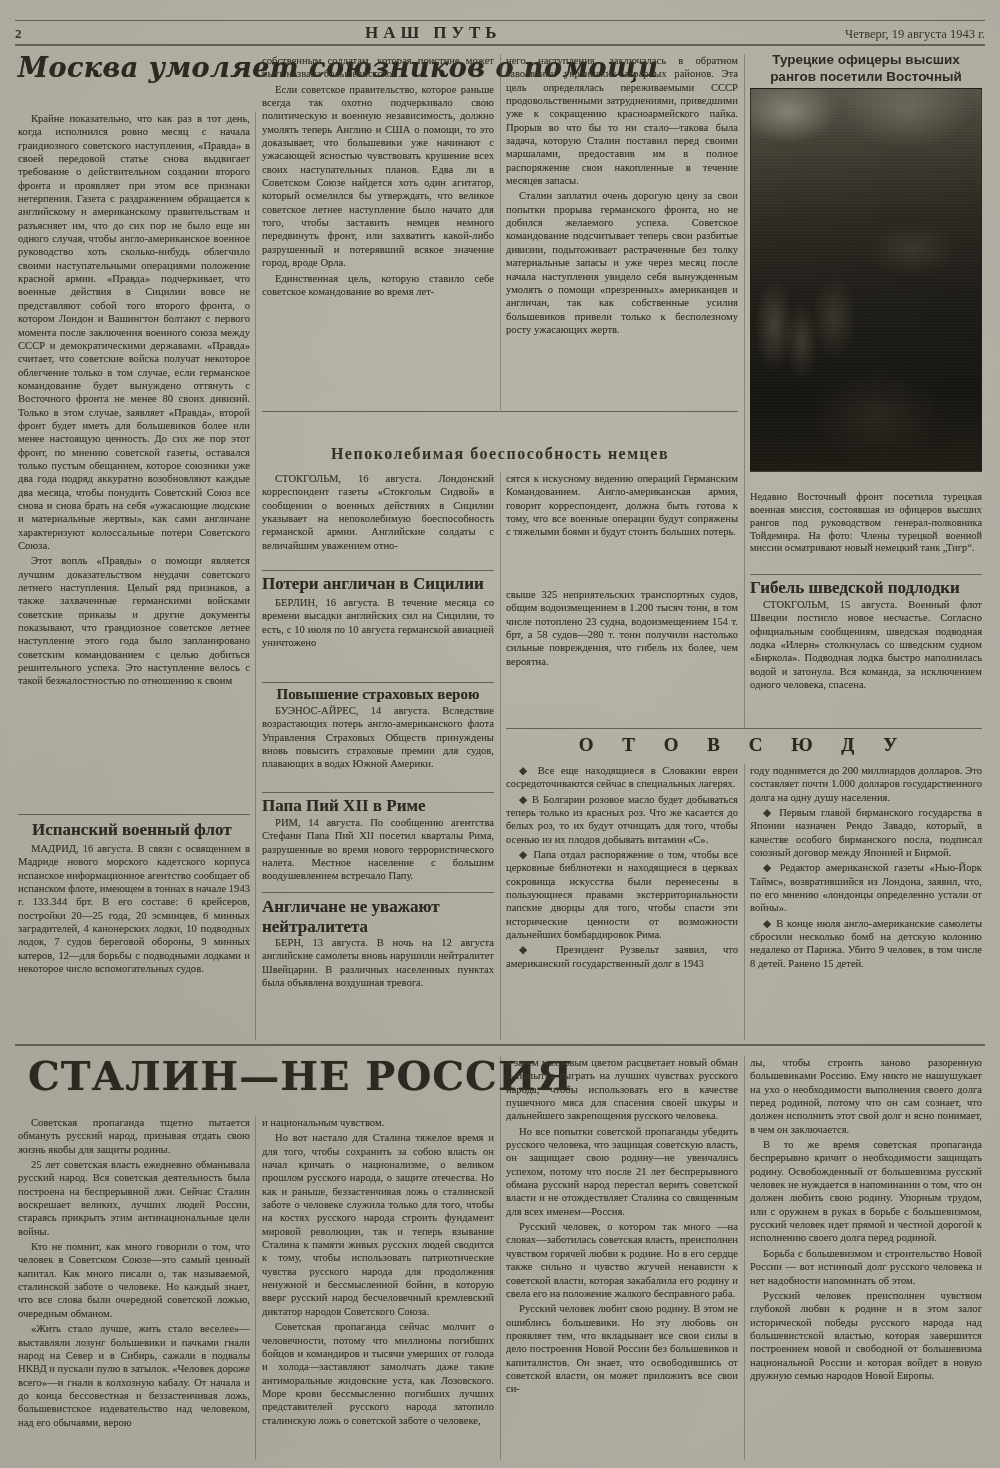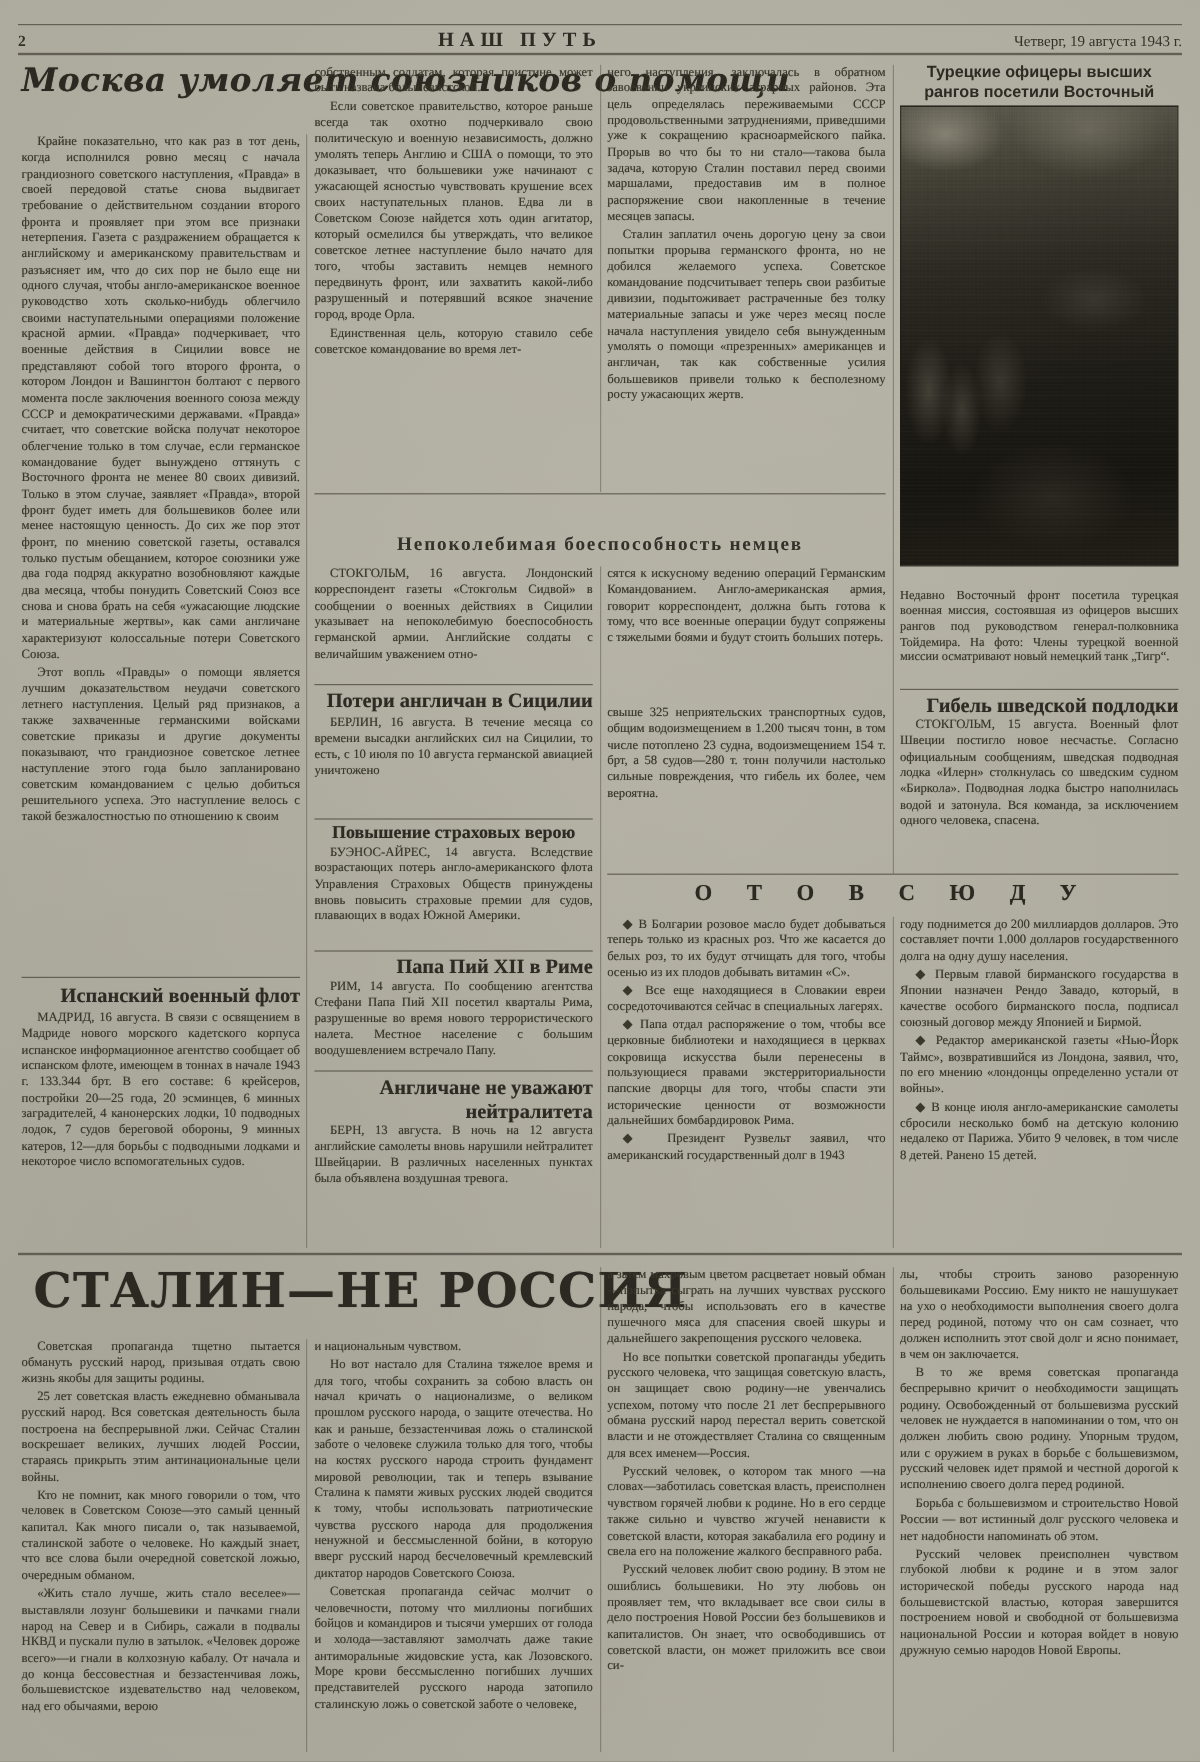--- a/index.html
+++ b/index.html
@@ -20,21 +20,21 @@
   .bt p.noind{text-indent:0}
   .hl-script{font-family:"DejaVu Serif",serif;font-style:italic;font-weight:bold;
       font-size:27px;line-height:1.05;color:#2b2921;letter-spacing:.5px;white-space:nowrap;
       text-shadow:0 0 .7px rgba(43,41,33,.6)}
   .hl-xl{font-family:"Liberation Sans","DejaVu Sans",sans-serif;font-weight:bold;
       font-size:22px;line-height:1.1;text-align:center;color:#2b2921;letter-spacing:.5px;
       text-shadow:0 0 .7px rgba(43,41,33,.5)}
   .hl-sub{font-weight:bold;font-size:16px;line-height:1.2;text-align:center;color:#34312a;letter-spacing:1.5px}
   .hl-sec{font-weight:bold;font-size:15px;line-height:1.15;text-align:center;color:#2e2b24;
       text-shadow:0 0 .6px rgba(46,43,36,.5)}
-  .hl-sec-lg{font-weight:bold;font-size:17px;line-height:1.15;text-align:right;color:#2e2b24;
+  .hl-sec-lg{font-weight:bold;font-size:17px;line-height:1.15;text-align:left;color:#2e2b24;
       text-shadow:0 0 .6px rgba(46,43,36,.5)}
   .hl-sec-sans{font-family:"Liberation Sans","DejaVu Sans",sans-serif;font-weight:bold;
       font-size:13.5px;line-height:1.25;text-align:center;color:#2e2b24}
   .hl-spread{font-weight:bold;font-size:19px;letter-spacing:12px;text-align:center;color:#2b2921;
       text-shadow:0 0 .7px rgba(43,41,33,.5)}
   .hl-giant{font-family:"DejaVu Serif",serif;font-weight:bold;font-size:40px;line-height:1;
       color:#2b2921;letter-spacing:1px;white-space:nowrap;text-shadow:0 0 .8px rgba(43,41,33,.55)}
   .header-row{position:absolute;left:15px;top:23px;width:970px;display:flex;
       justify-content:space-between;align-items:baseline}
   .masthead{font-weight:bold;font-size:17px;letter-spacing:5px;color:#2e2b24}
@@ -113,40 +113,40 @@
 
   <div class="rule" style="left:262px;top:682px;width:232px;height:1px"></div>
   <div class="abs hl-sec" style="left:262px;top:686px;width:232px">Повышение страховых верою</div>
   <div class="abs bt" style="left:262px;top:704px;width:232px;height:84px">
     <p>БУЭНОС-АЙРЕС, 14 августа. Вследствие возрастающих потерь англо-американского флота Управления Страховых Обществ принуждены вновь повысить страховые премии для судов, плавающих в водах Южной Америки.</p>
   </div>
 
   <div class="rule" style="left:506px;top:728px;width:476px;height:1px"></div>
   <div class="abs hl-spread" style="left:506px;top:734px;width:476px">О Т О В С Ю Д У</div>
   <div class="abs bt" style="left:506px;top:764px;width:232px;height:278px">
+    <p>◆ Все еще находящиеся в Словакии евреи сосредоточиваются сейчас в специальных лагерях.</p>
     <p>◆ В Болгарии розовое масло будет добываться теперь только из красных роз. Что же касается до белых роз, то их будут отчищать для того, чтобы осенью из их плодов добывать витамин «С».</p>
-    <p>◆ Все еще находящиеся в Словакии евреи сосредоточиваются сейчас в специальных лагерях.</p>
     <p>◆ Папа отдал распоряжение о том, чтобы все церковные библиотеки и находящиеся в церквах сокровища искусства были перенесены в пользующиеся правами экстерриториальности папские дворцы для того, чтобы спасти эти исторические ценности от возможности дальнейших бомбардировок Рима.</p>
     <p>◆ Президент Рузвельт заявил, что американский государственный долг в 1943</p>
   </div>
   <div class="abs bt" style="left:750px;top:764px;width:232px;height:278px">
     <p class="noind">году поднимется до 200 миллиардов долларов. Это составляет почти 1.000 долларов государственного долга на одну душу населения.</p>
     <p>◆ Первым главой бирманского государства в Японии назначен Рендо Завадо, который, в качестве особого бирманского посла, подписал союзный договор между Японией и Бирмой.</p>
     <p>◆ Редактор американской газеты «Нью-Йорк Таймс», возвратившийся из Лондона, заявил, что, по его мнению «лондонцы определенно устали от войны».</p>
     <p>◆ В конце июля англо-американские самолеты сбросили несколько бомб на детскую колонию недалеко от Парижа. Убито 9 человек, в том числе 8 детей. Ранено 15 детей.</p>
   </div>
 
   <div class="rule" style="left:262px;top:792px;width:232px;height:1px"></div>
   <div class="abs hl-sec-lg" style="left:262px;top:796px;width:232px">Папа Пий XII в Риме</div>
   <div class="abs bt" style="left:262px;top:816px;width:232px;height:76px">
     <p>РИМ, 14 августа. По сообщению агентства Стефани Папа Пий XII посетил кварталы Рима, разрушенные во время нового террористического налета. Местное население с большим воодушевлением встречало Папу.</p>
   </div>
 
   <div class="rule" style="left:18px;top:814px;width:232px;height:1px"></div>
-  <div class="abs hl-sec-lg" style="left:18px;top:820px;width:232px;text-align:right;padding-left:14px">Испанский военный флот</div>
+  <div class="abs hl-sec-lg" style="left:18px;top:820px;width:232px;text-align:left;padding-left:14px">Испанский военный флот</div>
   <div class="abs bt" style="left:18px;top:842px;width:232px;height:180px">
     <p>МАДРИД, 16 августа. В связи с освящением в Мадриде нового морского кадетского корпуса испанское информационное агентство сообщает об испанском флоте, имеющем в тоннах в начале 1943 г. 133.344 брт. В его составе: 6 крейсеров, постройки 20—25 года, 20 эсминцев, 6 минных заградителей, 4 канонерских лодки, 10 подводных лодок, 7 судов береговой обороны, 9 минных катеров, 12—для борьбы с подводными лодками и некоторое число вспомогательных судов.</p>
   </div>
 
   <div class="rule" style="left:262px;top:892px;width:232px;height:1px"></div>
   <div class="abs hl-sec-lg" style="left:262px;top:897px;width:232px">
     <div>Англичане не уважают</div>
     <div>нейтралитета</div>
   </div>
   <div class="abs bt" style="left:262px;top:936px;width:232px;height:88px">

